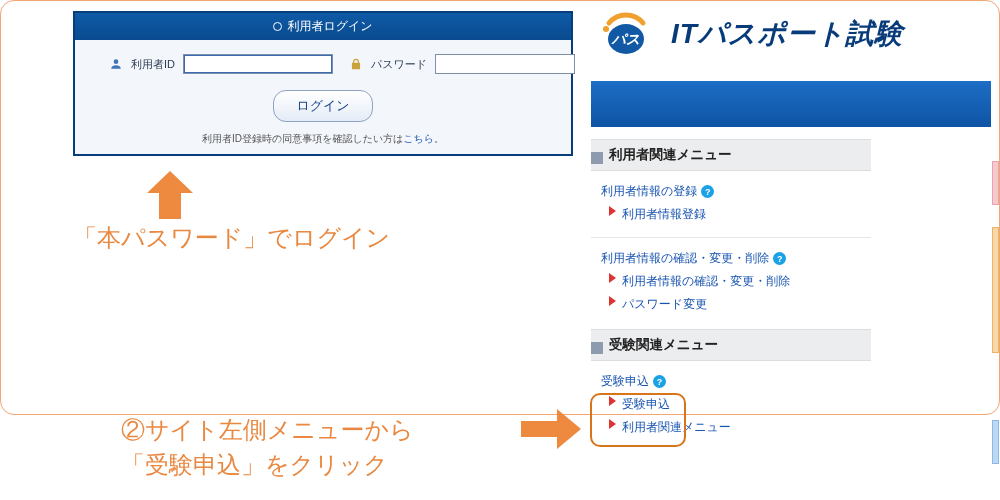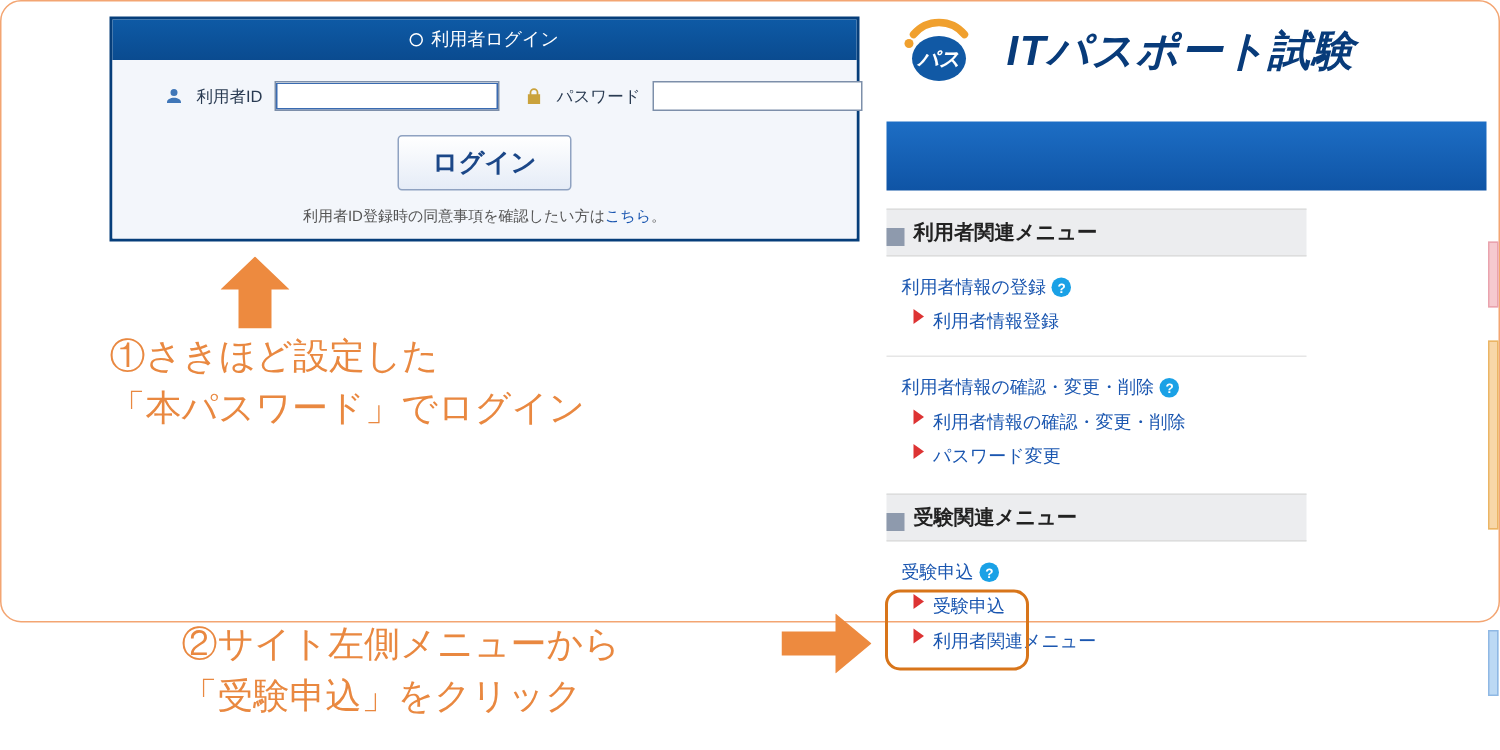--- a/index.html
+++ b/index.html
@@ -11,21 +11,21 @@
     .login-head { background: linear-gradient(#0e5aa5,#0a4b90); color: #fff; text-align: center; font-size: 12px; padding: 5px 0; }
     .login-head .circ { display:inline-block; width:9px; height:9px; border:1.5px solid #fff; border-radius:50%; vertical-align:-1px; margin-right:5px; }
     .login-body { background: #f3f6fb; padding: 14px 34px 8px; }
     .login-row { display: flex; align-items: center; gap: 8px; font-size: 11px; }
     .login-row .ico { width:14px; height:14px; display:inline-block; }
     .login-row label { color:#2a3b52; white-space:nowrap; }
     .login-row input { border:1px solid #7d8faa; height:20px; font-size:11px; padding:0 4px; }
     #uid { width: 150px; box-shadow: 0 0 0 1px #3a6bb1 inset; }
     #pw  { width: 140px; }
     .login-btn-wrap { text-align:center; margin-top: 16px; }
-    .login-btn { display:inline-block; border:1px solid #8fa2c1; background:linear-gradient(#fff,#e5ecf7); color:#1b4788; font-weight:bold; padding:6px 22px; border-radius:3px; font-size:17px; cursor:pointer; }
+    .login-btn { display:inline-block; border:1px solid #8fa2c1; background:linear-gradient(#fff,#e5ecf7); color:#1b4788; font-weight:normal; padding:6px 22px; border-radius:13px; font-size:13px; cursor:pointer; }
     .login-note { text-align:center; font-size:10px; color:#555; margin-top:10px; }
     .login-note a { color:#1a56b0; text-decoration:none; }
     .ico-user svg, .ico-lock svg { width:14px; height:14px; }
 
     
     .arrow-up { position:absolute; top: 170px; left: 146px; width: 46px; height: 48px; }
     .arrow-up svg { width:100%; height:100%; }
 
     
     .instr { position:absolute; color:#e98840; font-size: 24px; font-weight:500; line-height:1.45; }
@@ -95,21 +95,20 @@
   </div>
 </div>
 
 <div class="arrow-up">
   <svg viewBox="0 0 46 48">
         <path fill="#ed8a3f" d="M23 0 46 22H34v26H12V22H0z"></path>
       </svg>
 </div>
 
 <div class="instr instr1">
-  <div>①さきほど設定した</div>
   <div>「本パスワード」でログイン</div>
 </div>
 
 <div class="instr instr2">
   <div>②サイト左側メニューから</div>
   <div>「受験申込」をクリック</div>
 </div>
 
 <div class="arrow-right">
   <svg viewBox="0 0 60 40">

